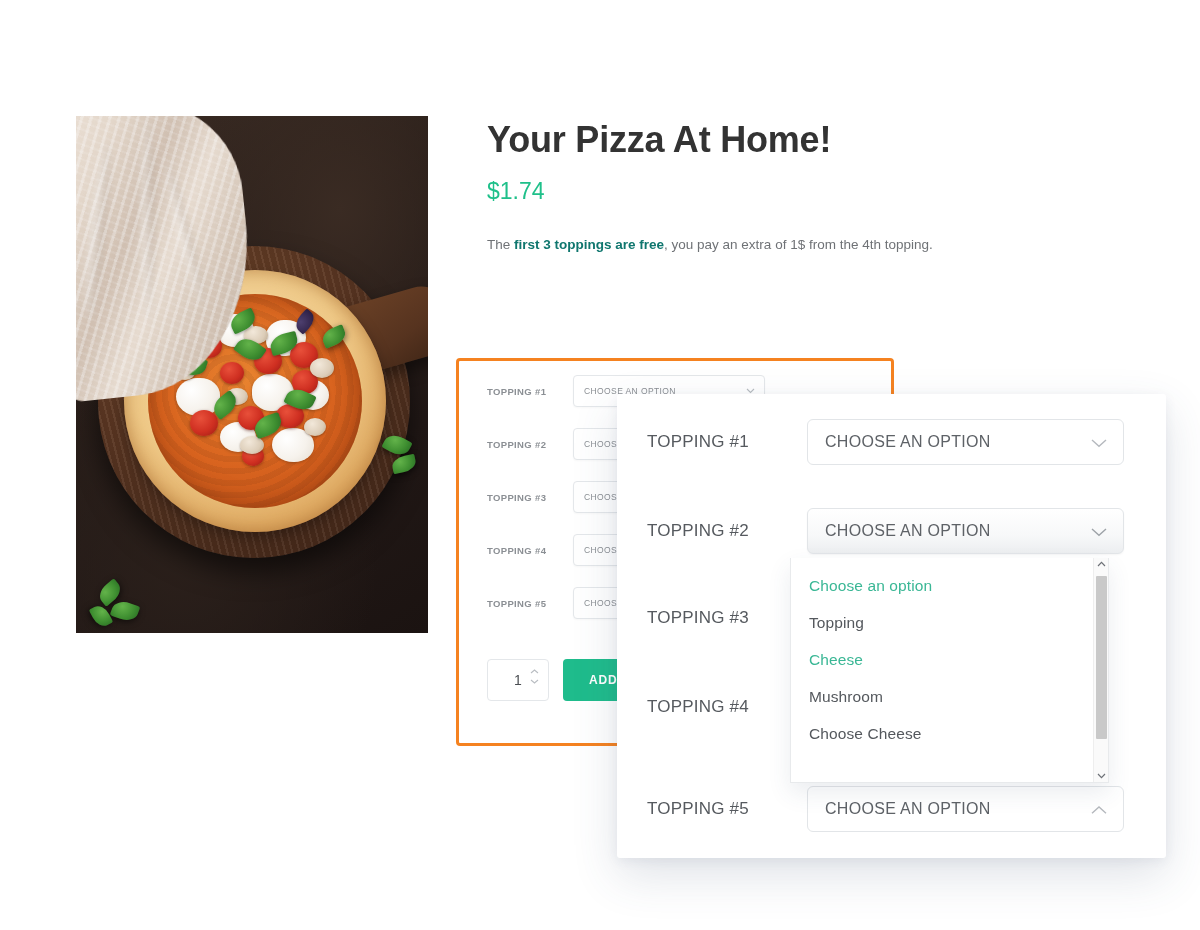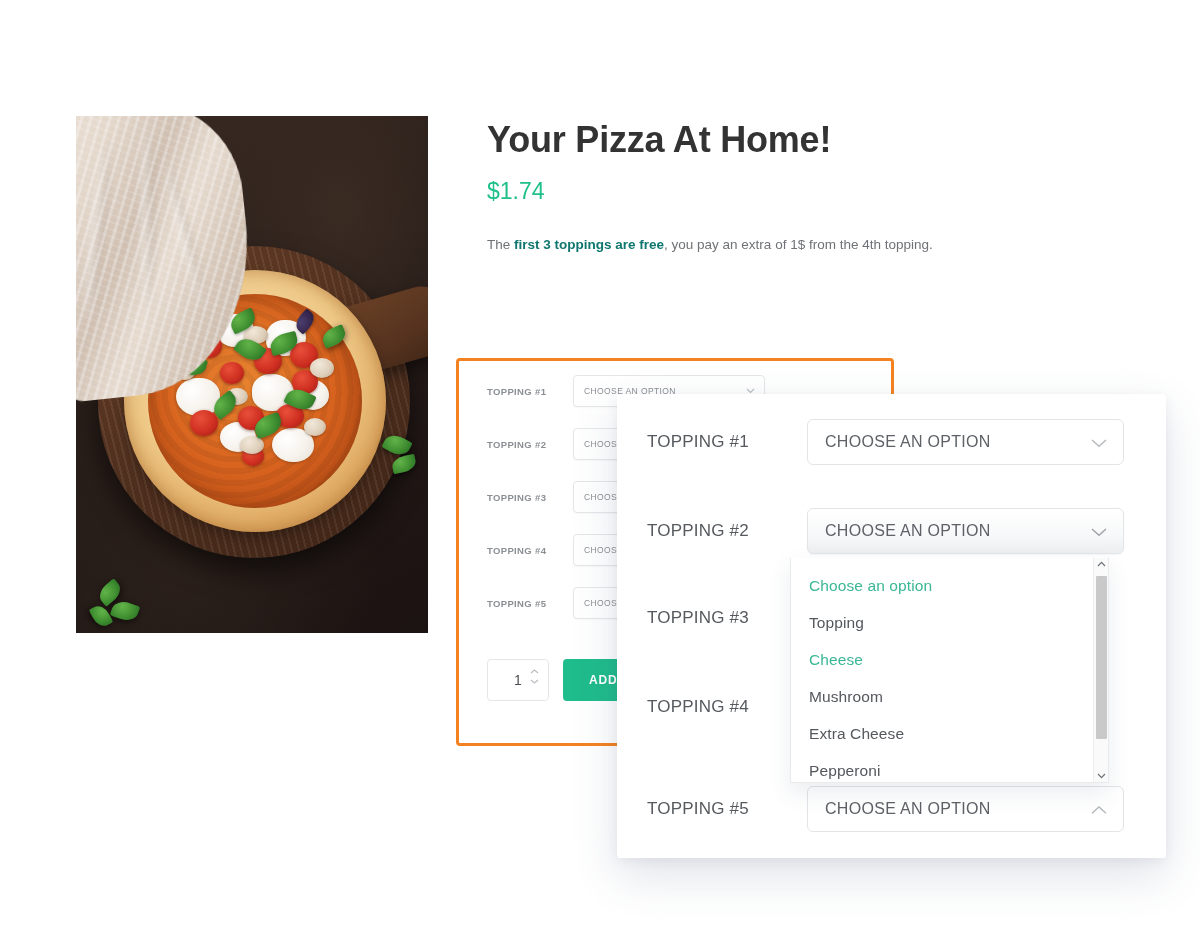--- a/index.html
+++ b/index.html
@@ -507,22 +507,21 @@
       </div>
     </div>
   </div>
 
   <div class="dropdown">
     <div class="dd-list">
       <div class="dd-item teal">Choose an option</div>
       <div class="dd-item">Topping</div>
       <div class="dd-item teal">Cheese</div>
       <div class="dd-item">Mushroom</div>
-      <div class="dd-item">Extra Cheese</div>
-      <div class="dd-item">Pepperoni</div>
+      <div class="dd-item">Choose Cheese</div>
     </div>
     <div class="dd-scroll">
       <span class="dd-arrow-up">
         <svg width="9" height="6" viewBox="0 0 9 6">
             <path d="M1 5l3.5-3.6L8 5" fill="none" stroke="#6d7177" stroke-width="1.2"></path>
           </svg>
       </span>
       <div class="dd-thumb"></div>
       <span class="dd-arrow-dn">
         <svg width="9" height="6" viewBox="0 0 9 6">

